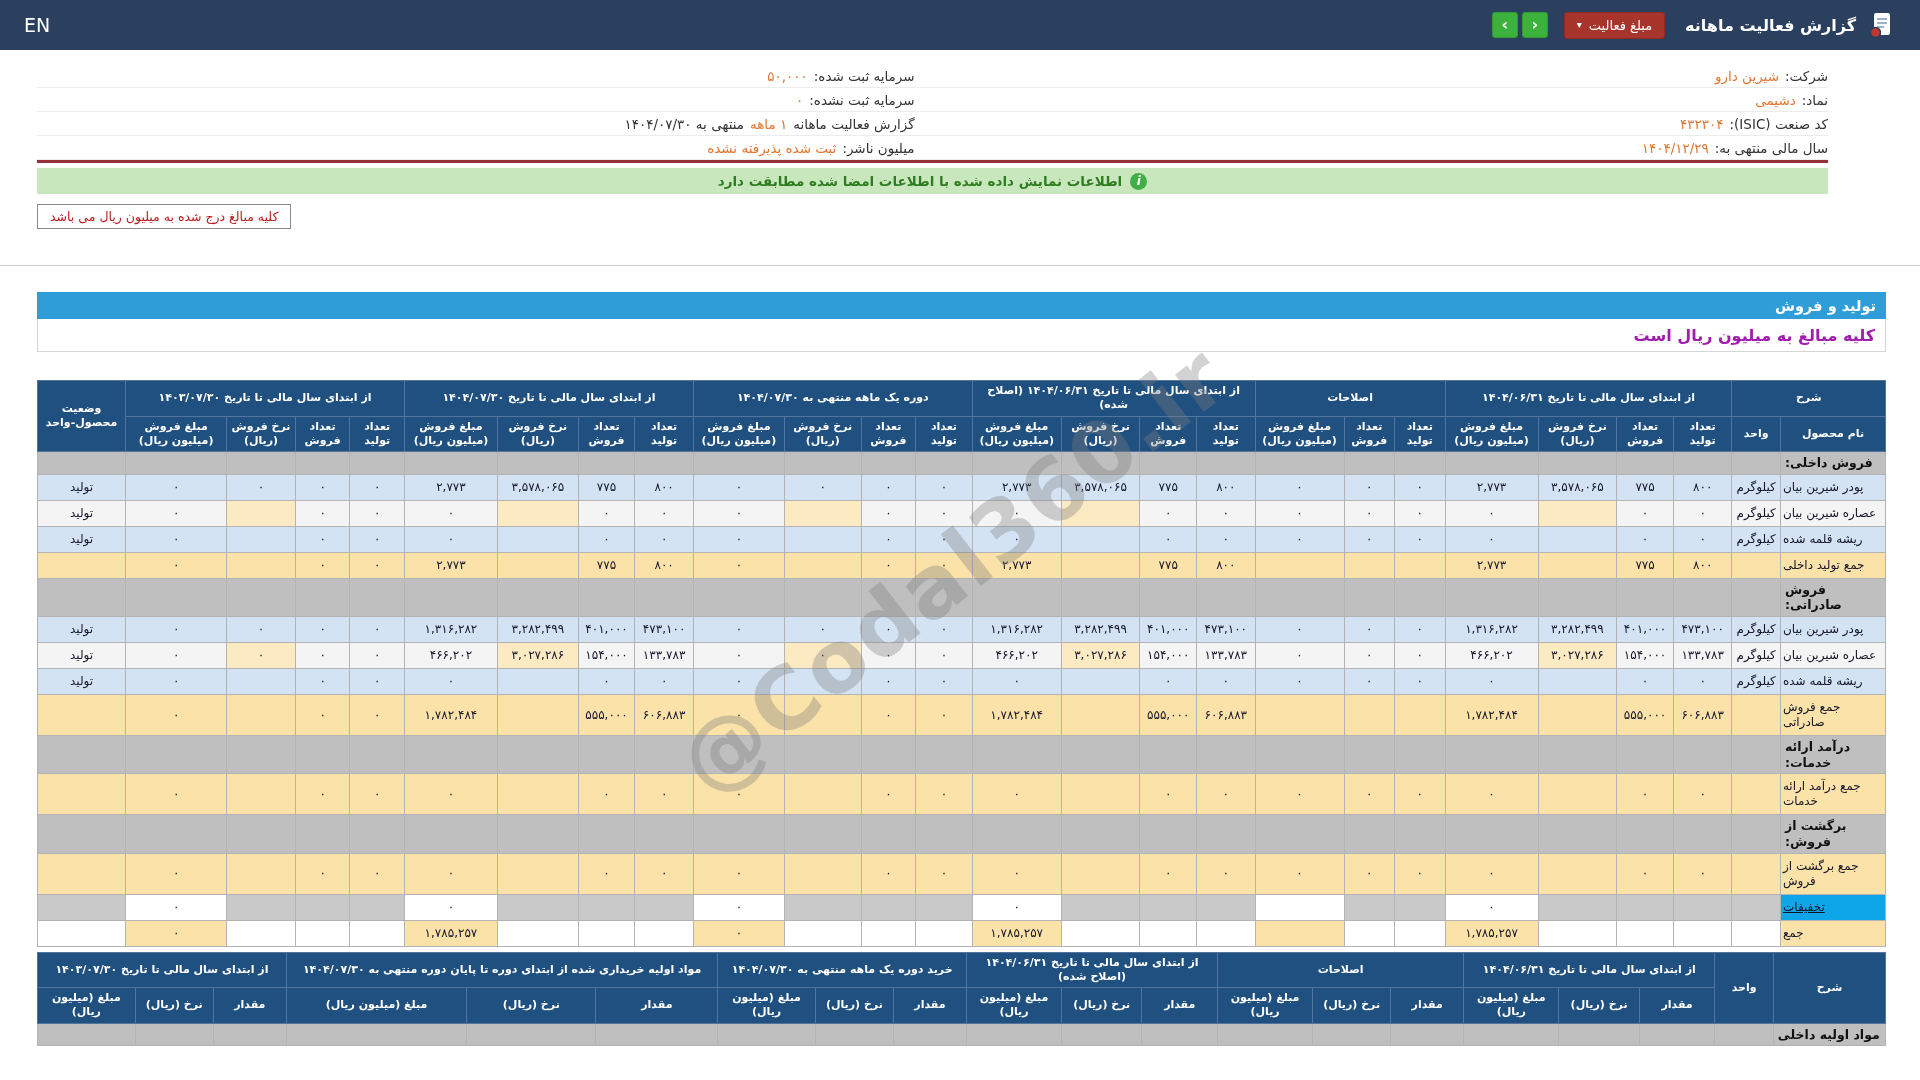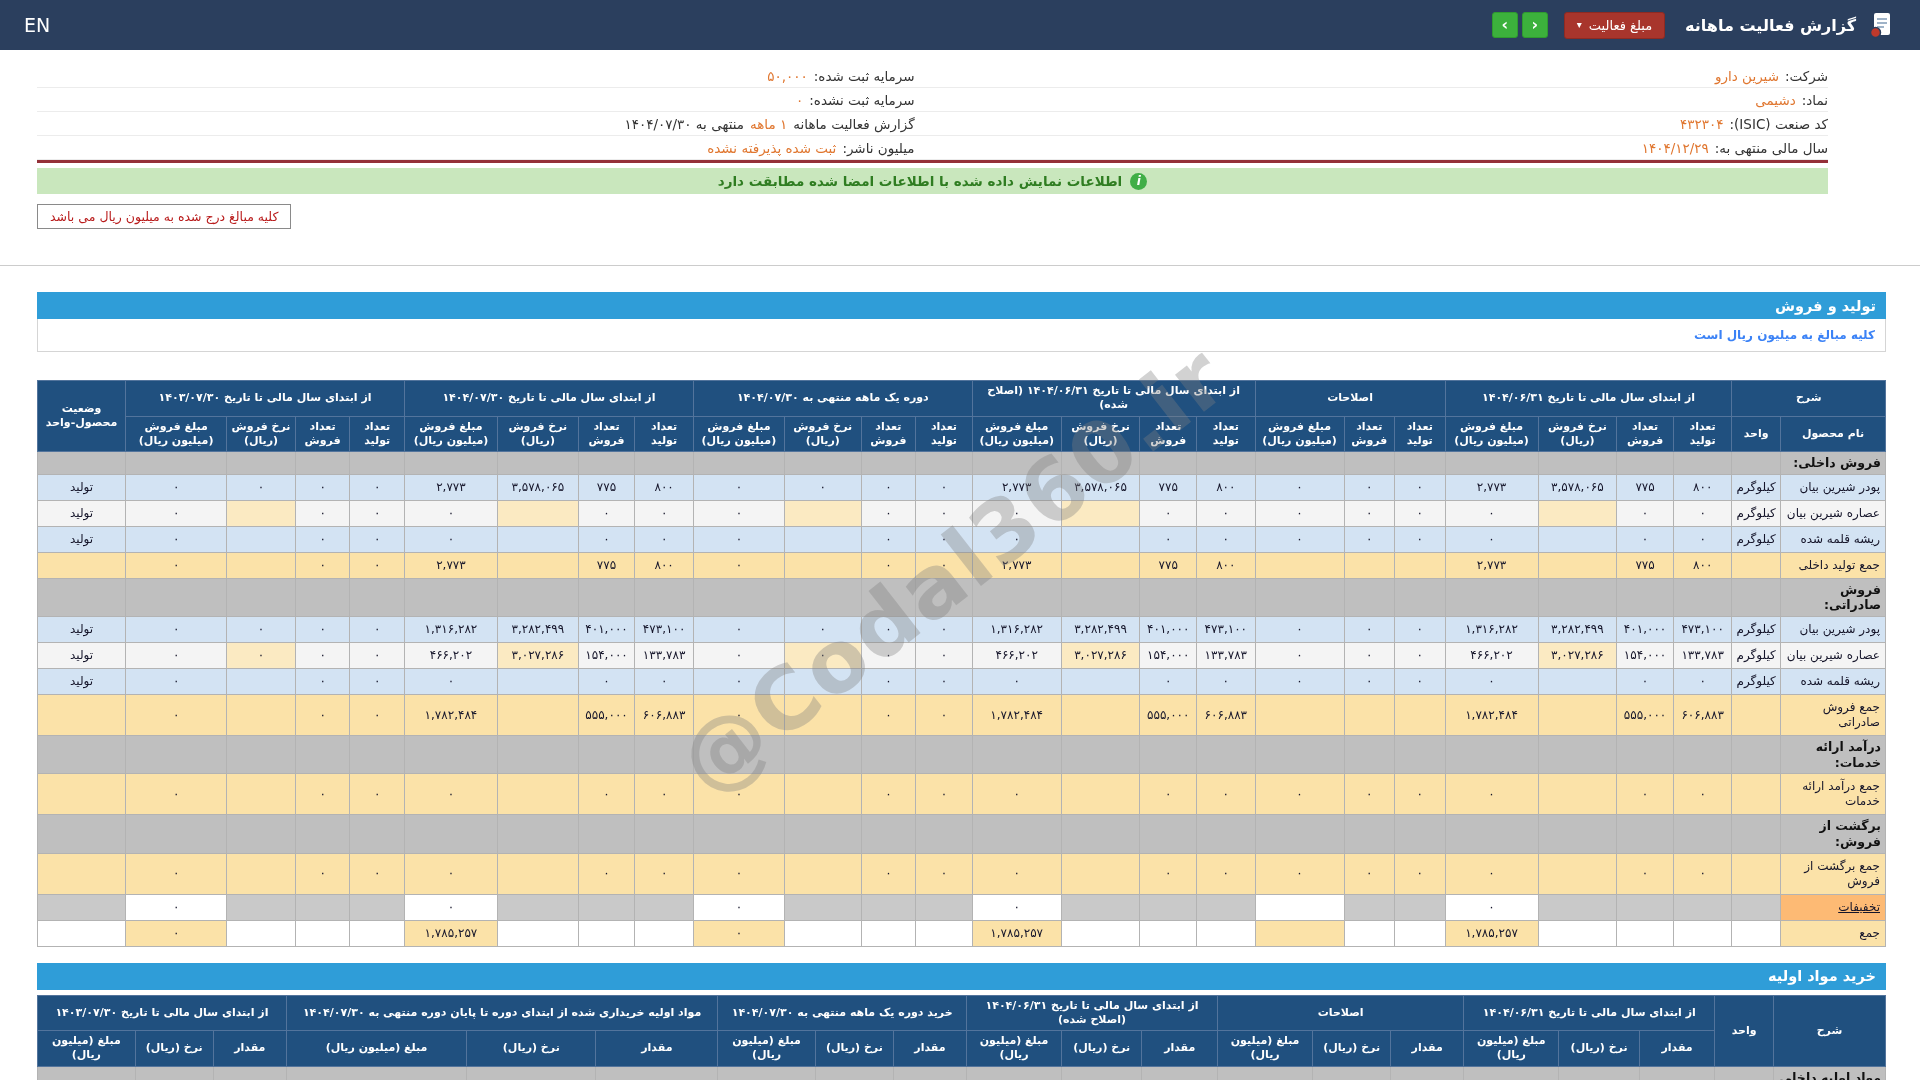--- a/index.html
+++ b/index.html
@@ -39,38 +39,38 @@
   .note-box{display:inline-block;border:1px solid #8a8a8a;padding:4px 12px;font-size:12.5px;color:#b91c1c;background:#fff;}
 
   .divider{margin-top:36px;height:1px;background:#ccc;width:100%;}
 
   
   .content{margin:0 34px 0 37px;}
   .sec-bar{margin-top:26px;height:27px;background:#2f9dd8;color:#fff;font-size:14.5px;font-weight:bold;
            display:flex;align-items:center;padding:0 10px;}
   .sec-bar.second{margin-top:16px;}
   .sub-bar{height:27px;border:1px solid #d5d5d5;border-top:none;display:flex;align-items:center;padding:16px 10px;
-           font-size:12px;font-weight:bold;color:#3b82f6;background:#fff;}
+           font-size:16px;font-weight:bold;color:#a21caf;background:#fff;}
 
   table.grid{width:100%;border-collapse:collapse;table-layout:fixed;font-size:12px;}
   #t1{margin-top:28px;}
   #t2{margin-top:5px;}
   .grid th,.grid td{border:1px solid #b3b3b3;overflow:hidden;}
   .grid thead th{background:#20507f;color:#fff;font-weight:bold;padding:3px 2px;font-size:11px;line-height:1.3;
                  border-color:#53749c;text-align:center;}
   .grid tbody td{padding:5px 2px;text-align:center;color:#15152a;line-height:1.25;word-wrap:break-word;}
-  .grid tbody td:first-child{text-align:right;padding-right:5px;}
+  .grid tbody td:first-child{text-align:left;padding-right:5px;}
   .grid tr.section td{background:#bfbfbf;padding:3px 4px;font-weight:bold;color:#111;font-size:12.5px;}
   .grid tr.blue td{background:#d3e3f3;}
   .grid tr.alt td{background:#f4f4f4;}
   #t1 tr.alt td:nth-child(5),#t1 tr.alt td:nth-child(12),#t1 tr.alt td:nth-child(16),
   #t1 tr.alt td:nth-child(20),#t1 tr.alt td:nth-child(24){background:#fbeac2;}
   .grid tr.sum td{background:#fbe2a8;}
   .grid tr.disc td{background:#c9c9c9;}
-  #t1 tr.disc td:nth-child(1){background:#fdba74;text-decoration:underline;}
+  #t1 tr.disc td:nth-child(1){background:#0ea5e9;text-decoration:underline;}
   #t1 tr.disc td:nth-child(6),#t1 tr.disc td:nth-child(9),#t1 tr.disc td:nth-child(13),
   #t1 tr.disc td:nth-child(17),#t1 tr.disc td:nth-child(21),#t1 tr.disc td:nth-child(25){background:#fff;}
   .grid tr.total td{background:#fff;}
   #t1 tr.total td:nth-child(1){background:#fbe2a8;}
   #t1 tr.total td:nth-child(6),#t1 tr.total td:nth-child(9),#t1 tr.total td:nth-child(13),
   #t1 tr.total td:nth-child(17),#t1 tr.total td:nth-child(21),#t1 tr.total td:nth-child(25){background:#fbe2a8;}
 
   .watermark{position:absolute;top:520px;left:620px;transform:rotate(-38deg);font-size:86px;font-weight:bold;
              color:#808080;opacity:.35;direction:ltr;z-index:6;pointer-events:none;letter-spacing:2px;
              font-family:"DejaVu Sans",sans-serif;}
@@ -674,23 +674,20 @@
           <td>۱,۷۸۵,۲۵۷</td>
           <td></td>
           <td></td>
           <td></td>
           <td>۰</td>
           <td></td>
         </tr>
       </tbody>
     </table>
 
-  <div class="sec-bar second">
-    <span>خرید مواد اولیه</span>
-  </div>
   <table class="grid" id="t2">
       <colgroup>
         <col style="width: 92px;">
         <col style="width: 48px;">
         <col style="width: 62px;">
         <col style="width: 66px;">
         <col style="width: 78px;">
         <col style="width: 60px;">
         <col style="width: 64px;">
         <col style="width: 78px;">

